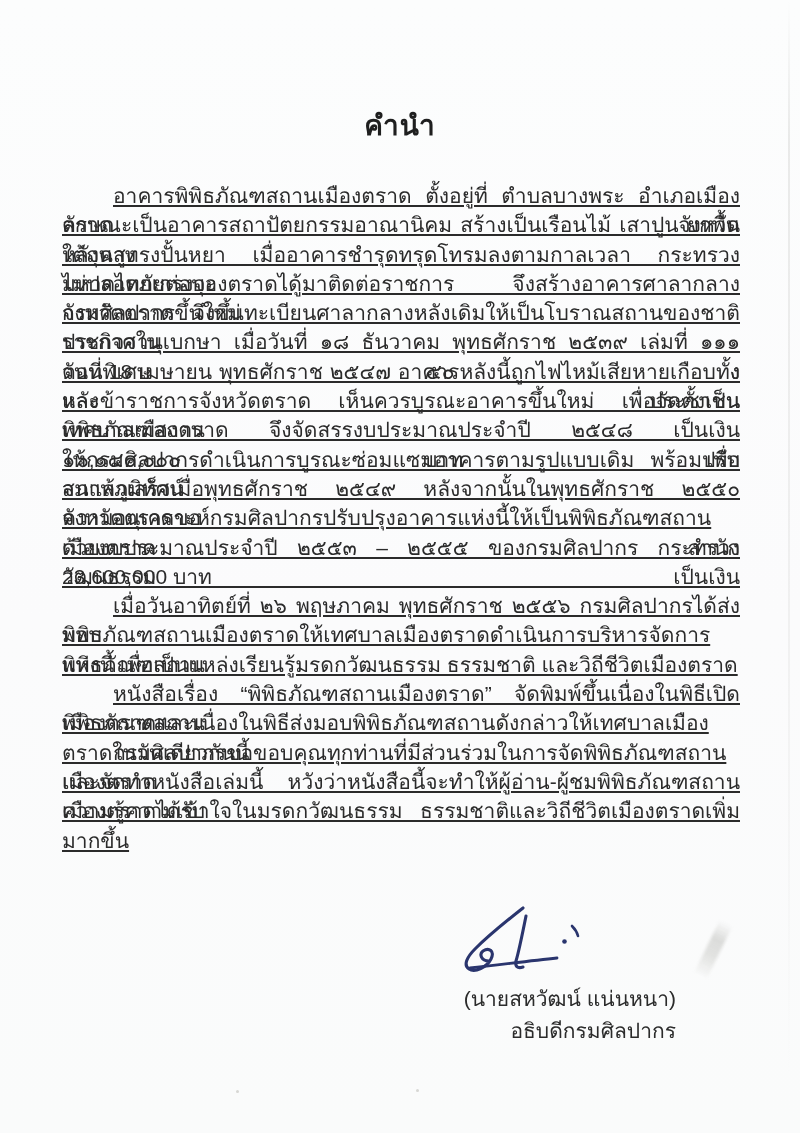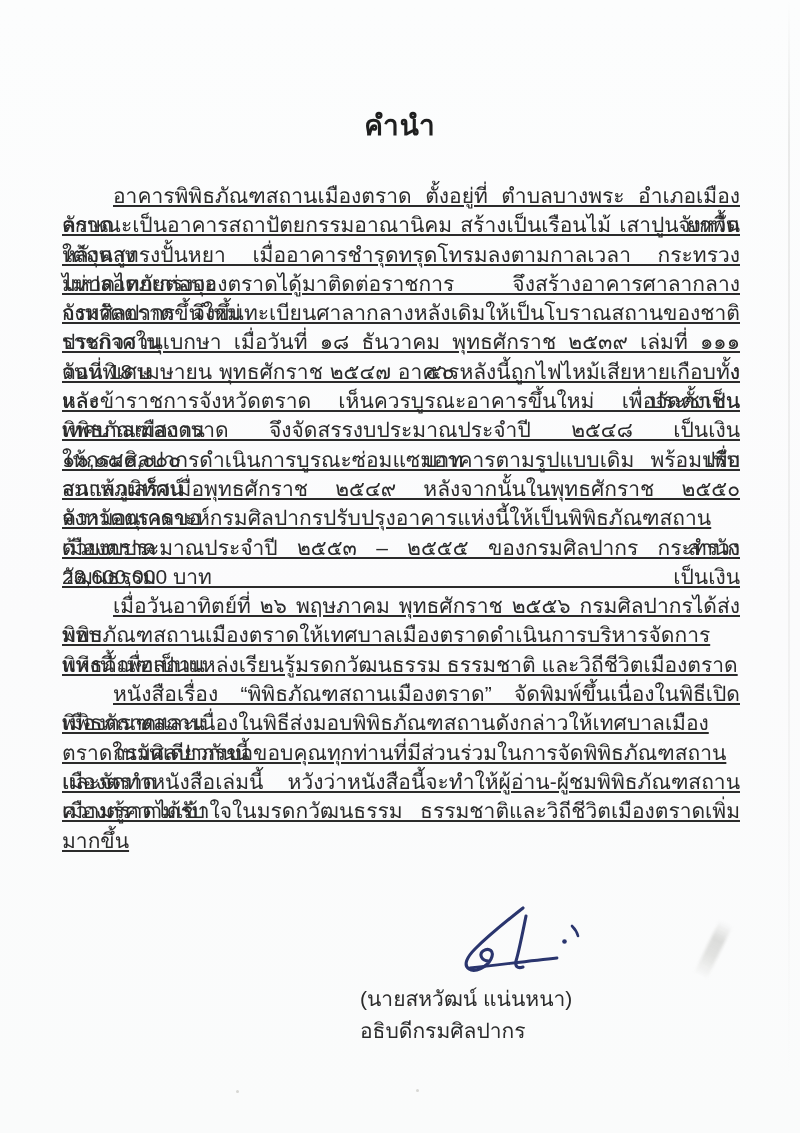--- a/index.html
+++ b/index.html
@@ -36,21 +36,21 @@
     line-height: 29.3px;
     text-align: justify;
     text-align-last: justify;
     text-decoration: underline;
   }
   .line.pfirst { text-indent: 51px; }
   .line.plast  { text-align-last: left; }
   .sig {
     position: absolute;
     top: 903px; left: 360px; width: 316px;
-    text-align: left;
+    text-align: right;
   }
   .sig-ink {
     display: block;
     margin: 0 auto;
     width: 150px; height: 80px;
   }
   .sig-name, .sig-title {
     font-size: 21px;
     line-height: 32px;
     color: #2b2b2b;

